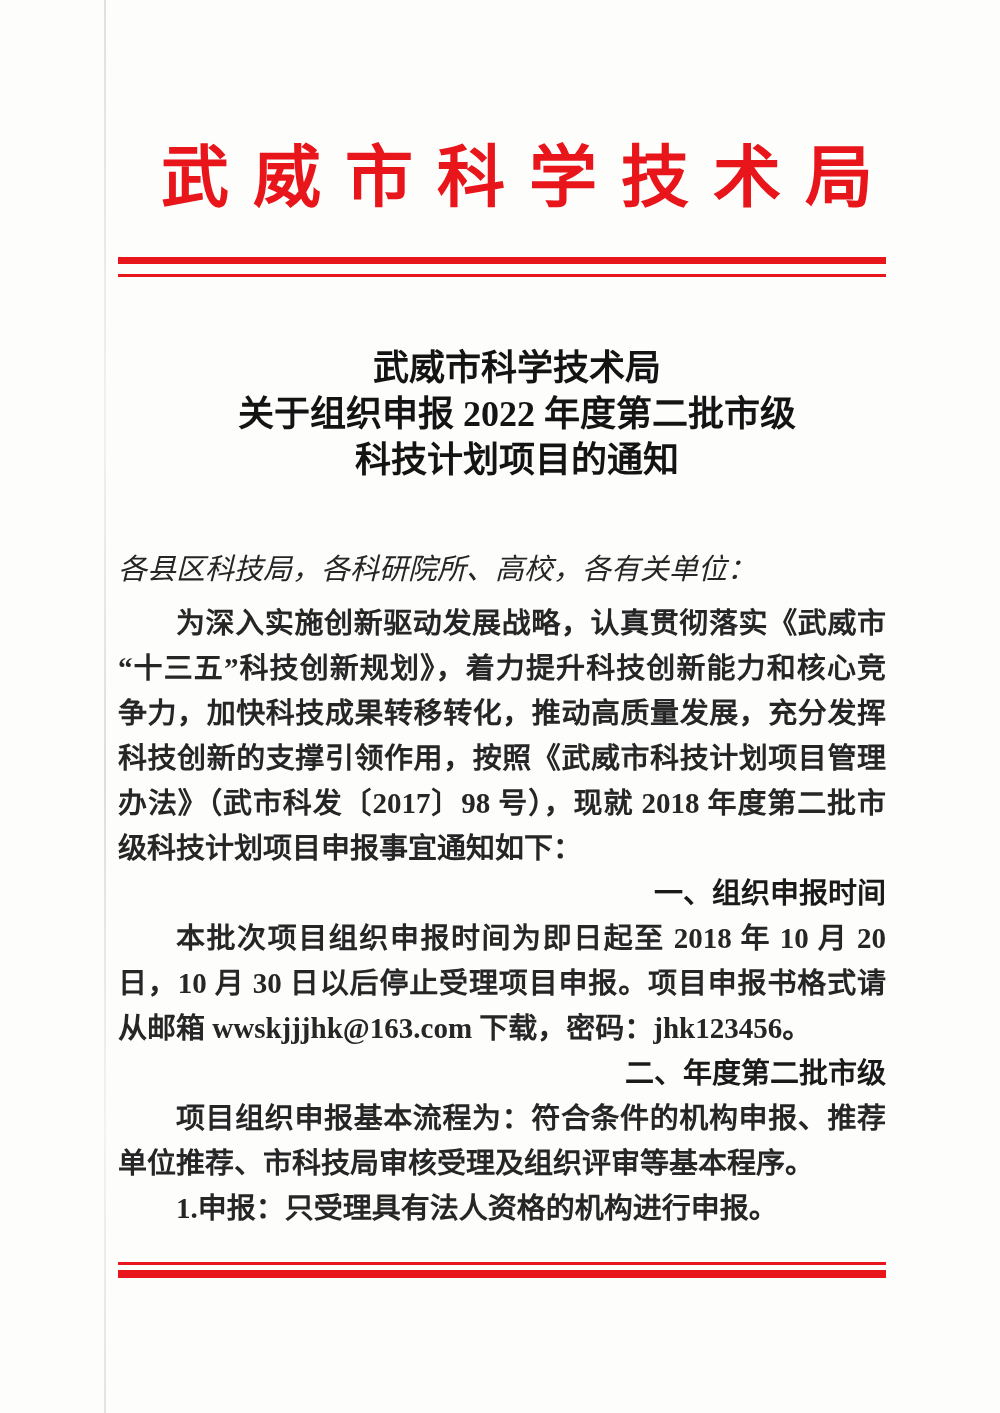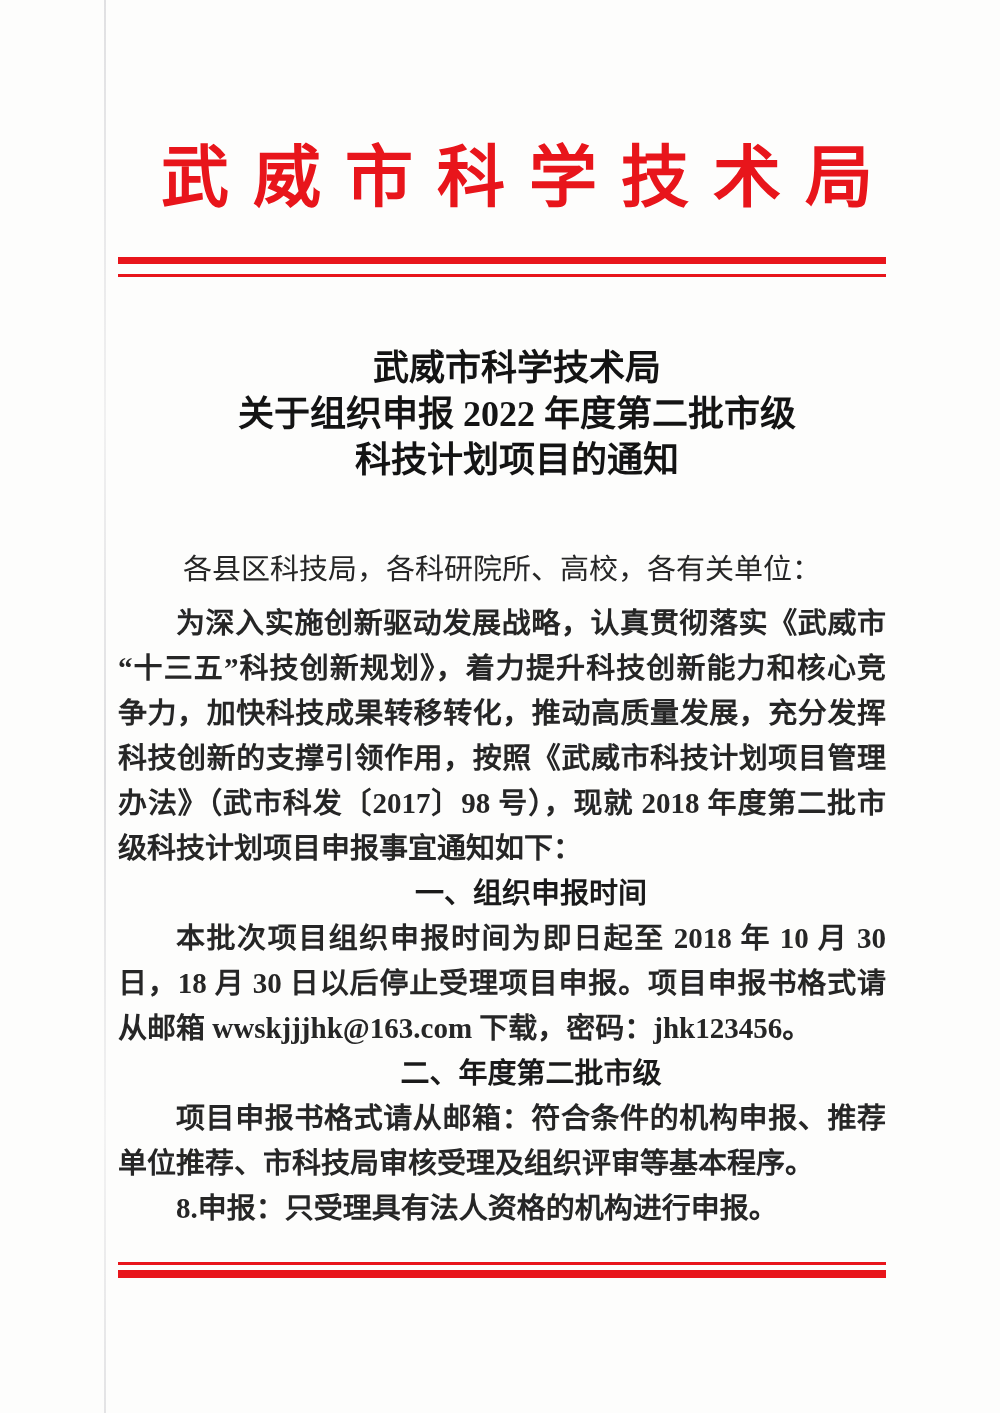--- a/index.html
+++ b/index.html
@@ -75,31 +75,31 @@
     position: absolute;
     top: 547px;
     left: 118px;
     width: 768px;
     font-size: 29px;
     line-height: 45px;
     color: #262626;
     text-align: justify;
   }
   .content p { margin: 0; }
-  .salutation { text-align: center; }
+  .salutation { text-align: left; font-style: italic; }
   .para { text-indent: 2em; font-weight: bold; }
   .intro { margin-top: 9px !important; }
   .sec-heading {
     margin: 0;
     font-size: 29px;
     line-height: 45px;
     font-weight: 700;
     color: #1a1a1a;
     text-indent: 2em;
-    text-align: center;
+    text-align: right;
     font-family: "Liberation Sans", "DejaVu Sans", sans-serif;
   }
 </style>
 </head>
 <body>
 
 <div class="page">
 
   <div class="scan-line"></div>
 
@@ -115,27 +115,27 @@
     <span>科技计划项目的通知</span>
   </h1>
 
   <main class="content">
     <p class="salutation">各县区科技局，各科研院所、高校，各有关单位：</p>
 
     <p class="para intro">为深入实施创新驱动发展战略，认真贯彻落实《武威市“十三五”科技创新规划》，着力提升科技创新能力和核心竞争力，加快科技成果转移转化，推动高质量发展，充分发挥科技创新的支撑引领作用，按照《武威市科技计划项目管理办法》（武市科发〔2017〕98 号），现就 2018 年度第二批市级科技计划项目申报事宜通知如下：</p>
 
     <h2 class="sec-heading">一、组织申报时间</h2>
 
-    <p class="para">本批次项目组织申报时间为即日起至 2018 年 10 月 30 日，18 月 30 日以后停止受理项目申报。项目申报书格式请从邮箱 wwskjjjhk@163.com 下载，密码：jhk123456。</p>
+    <p class="para">本批次项目组织申报时间为即日起至 2018 年 10 月 20 日，10 月 30 日以后停止受理项目申报。项目申报书格式请从邮箱 wwskjjjhk@163.com 下载，密码：jhk123456。</p>
 
     <h2 class="sec-heading">二、年度第二批市级</h2>
 
-    <p class="para">项目申报书格式请从邮箱：符合条件的机构申报、推荐单位推荐、市科技局审核受理及组织评审等基本程序。</p>
+    <p class="para">项目组织申报基本流程为：符合条件的机构申报、推荐单位推荐、市科技局审核受理及组织评审等基本程序。</p>
 
-    <p class="para">8.申报：只受理具有法人资格的机构进行申报。</p>
+    <p class="para">1.申报：只受理具有法人资格的机构进行申报。</p>
   </main>
 
   <footer>
     <div class="rule footer-thin"></div>
     <div class="rule footer-thick"></div>
   </footer>
 
 </div>
 
 </body></html>

